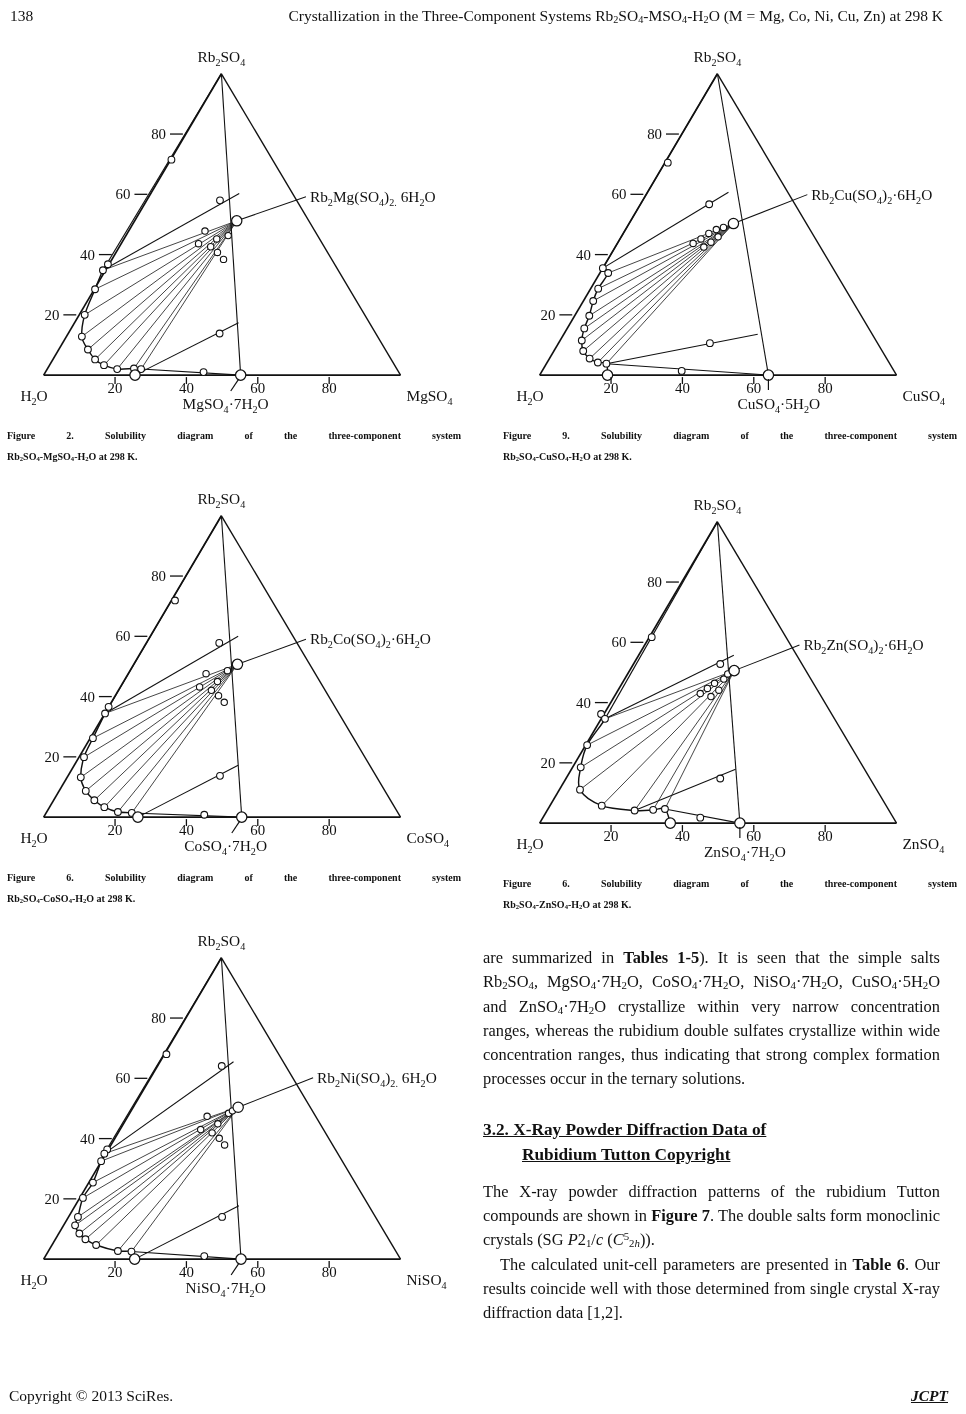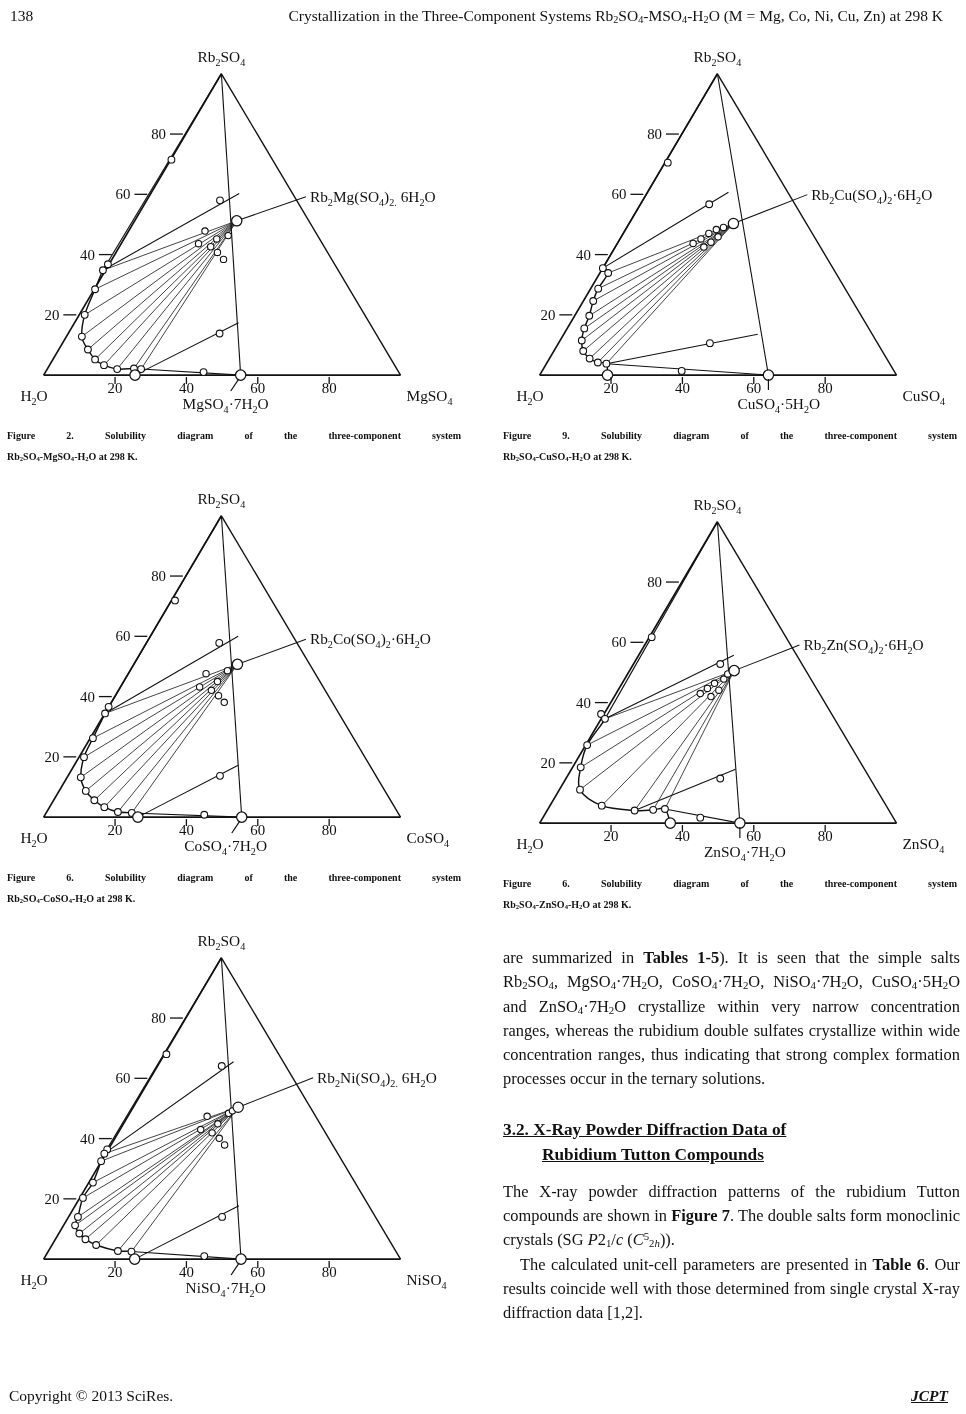--- a/index.html
+++ b/index.html
@@ -20,21 +20,21 @@
   .fig-slot{position:absolute;width:456px;}
   #slot-0{left:6px;top:48px;}
   #slot-1{left:6px;top:490px;}
   #slot-2{left:6px;top:932px;}
   #slot-3{left:502px;top:48px;}
   #slot-4{left:502px;top:496px;}
   .fig-slot svg{display:block;width:456px;height:auto;}
   .fig-cap{margin-top:0;padding:0 1px;font-size:10px;line-height:21.5px;font-weight:bold;}
   .fig-cap .cap1{text-align:justify;text-align-last:justify;}
   
-  .textcol{position:absolute;left:503px;top:946px;width:457px;font-size:16.4px;line-height:24.3px;}
+  .textcol{position:absolute;left:483px;top:946px;width:457px;font-size:16.4px;line-height:24.3px;}
   .textcol p{margin:0;text-align:justify;}
   .textcol h3{margin:25px 0 13px 0;font-size:17.3px;line-height:25px;text-decoration:underline;}
   .textcol h3 .h2line{display:block;padding-left:39px;}
   .indent{text-indent:17px;}
   
   .footer{position:absolute;left:9px;right:18px;top:1387px;display:flex;justify-content:space-between;font-size:15.5px;}
   .jrnl{font-weight:bold;font-style:italic;text-decoration:underline;}
   svg text{font-family:"Liberation Serif","DejaVu Serif",serif;fill:#111;}
 </style>
 </head>
@@ -479,21 +479,21 @@
         </g>
       </svg>
       <div class="fig-cap">
         <div class="cap1">Figure 6. Solubility diagram of the three-component system</div>
         <div>Rb<sub>2</sub>SO<sub>4</sub>-ZnSO<sub>4</sub>-H<sub>2</sub>O at 298 K.</div>
       </div>
     </section>
 
   <div class="textcol">
     <p>are summarized in <b>Tables 1-5</b>). It is seen that the simple salts Rb<sub>2</sub>SO<sub>4</sub>, MgSO<sub>4</sub>·7H<sub>2</sub>O, CoSO<sub>4</sub>·7H<sub>2</sub>O, NiSO<sub>4</sub>·7H<sub>2</sub>O, CuSO<sub>4</sub>·5H<sub>2</sub>O and ZnSO<sub>4</sub>·7H<sub>2</sub>O crystallize within very narrow concentration ranges, whereas the rubidium double sulfates crystallize within wide concentration ranges, thus indicating that strong complex formation processes occur in the ternary solutions.</p>
-    <h3><span>3.2. X-Ray Powder Diffraction Data of</span><span class="h2line">Rubidium Tutton Compounds</span></h3>
+    <h3><span>3.2. X-Ray Powder Diffraction Data of</span><span class="h2line">Rubidium Tutton Copyright</span></h3>
     <p>The X-ray powder diffraction patterns of the rubidium Tutton compounds are shown in <b>Figure 7</b>. The double salts form monoclinic crystals (SG <i>P</i>2<sub>1</sub>/<i>c</i> (<i>C</i><sup>5</sup><sub>2<i>h</i></sub>)).</p>
     <p class="indent">The calculated unit-cell parameters are presented in <b>Table 6</b>. Our results coincide well with those determined from single crystal X-ray diffraction data [1,2].</p>
   </div>
 
   <div class="footer">
     <span>Copyright © 2013 SciRes.</span>
     <span class="jrnl">JCPT</span>
   </div>
 </div>
 

